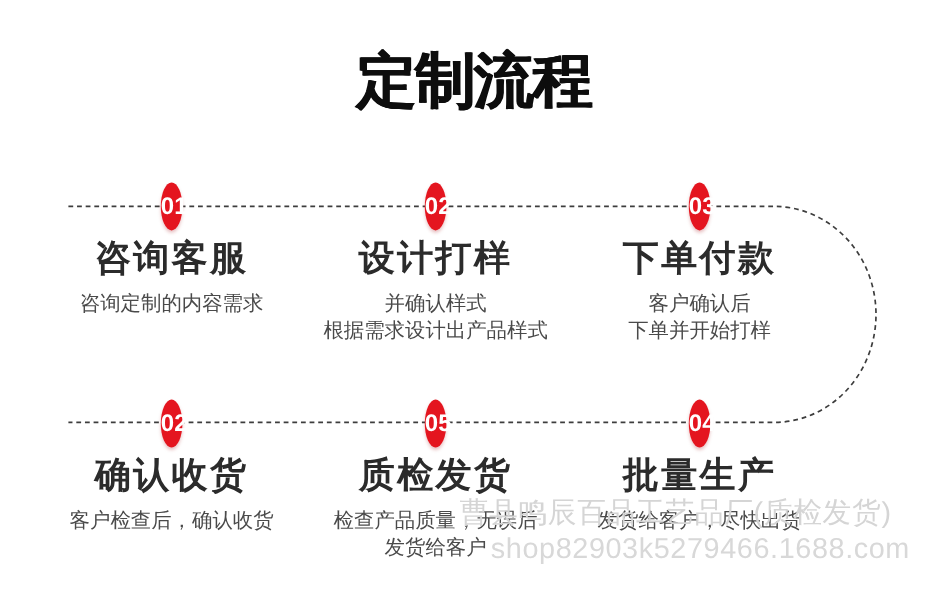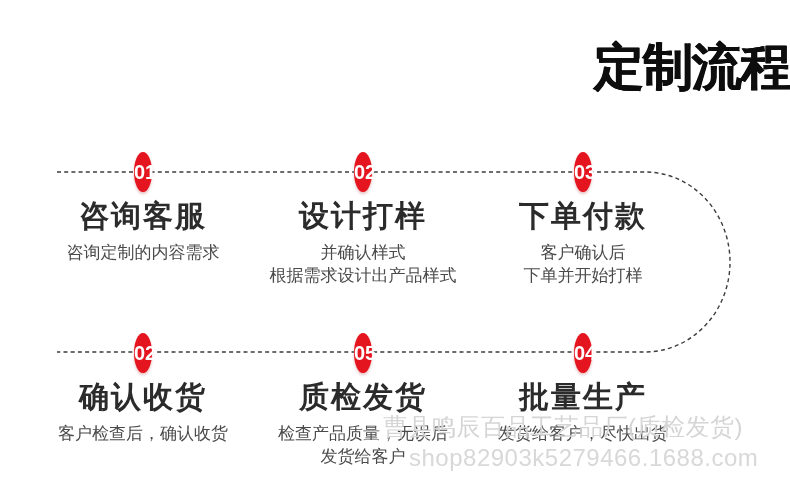--- a/index.html
+++ b/index.html
@@ -8,21 +8,21 @@
     background: #ffffff;
     font-family: "Liberation Sans", "DejaVu Sans", sans-serif;
     position: relative;
     overflow: hidden;
   }
   .stage { position: absolute; inset: 0; width: 790px; height: 492px; }
 
   .page-title {
     position: absolute;
     left: 0; top: 34px; width: 790px;
-    text-align: right;
+    text-align: center;
     font-size: 50px;
     font-weight: 900;
     letter-spacing: -1px;
     color: #0d0d0d;
     text-shadow: 0.6px 0 0 #0d0d0d, -0.6px 0 0 #0d0d0d;
     white-space: nowrap;
   }
 
   .flow-svg { position: absolute; left: 0; top: 0; width: 790px; height: 492px; }
 

